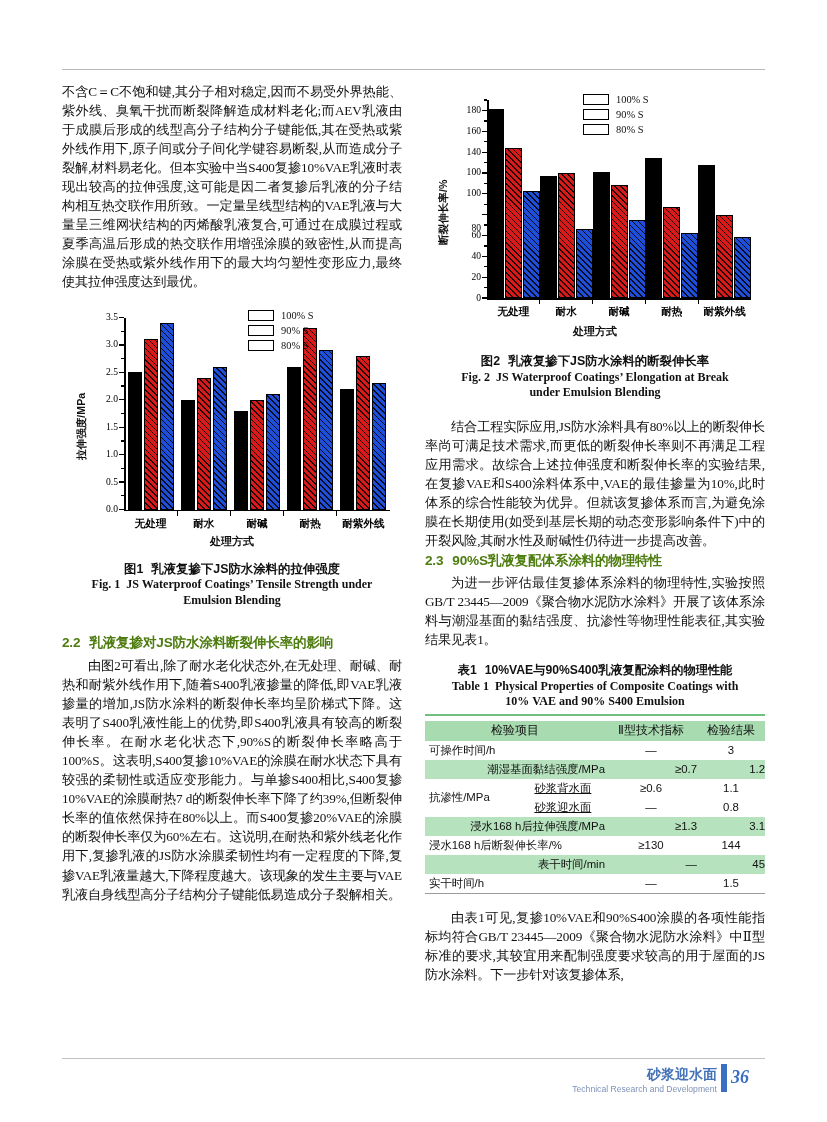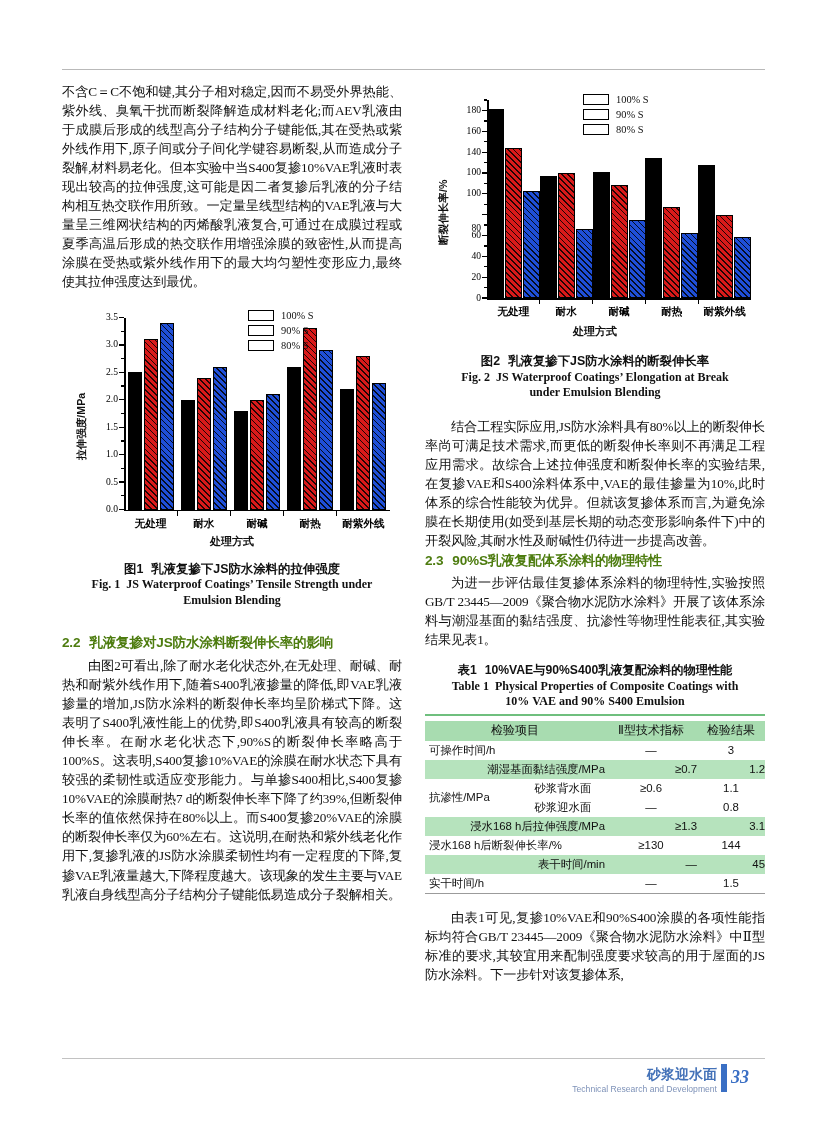--- a/index.html
+++ b/index.html
@@ -128,21 +128,21 @@
     font-family:"Liberation Sans","DejaVu Sans",sans-serif;
   }
   table.props td, table.props th{padding:0; border:0;}
   table.props thead th{
     background:#a8dcb0; font-weight:normal; font-size:12px; height:20px;
     text-align:center;
   }
   table.props tbody tr{height:19px;}
   table.props tbody tr.tinted td{background:#b6e3bd;text-align:right;}
   table.props td.item{text-align:left; padding-left:4px;}
-  table.props td.sub{text-align:center;}
+  table.props td.sub{text-align:center;text-decoration:underline;}
   table.props td.spec{text-align:center; width:92px;}
   table.props td.res{text-align:center; width:68px;}
   table.props td.rowspan-item{text-align:left; padding-left:4px; vertical-align:middle;}
   .tbl-rule-top{height:2px; background:#6fbf7e;}
   .tbl-rule-bot{height:1.2px; background:#9b9b9b;}
 
   
   .footer{
     position:absolute; left:62px; top:1058px; width:703px; height:46px;
   }
@@ -432,17 +432,17 @@
 
     <p class="body indent" style="margin-top:14px;">由表1可见,复掺10%VAE和90%S400涂膜的各项性能指标均符合GB/T 23445—2009《聚合物水泥防水涂料》中Ⅱ型标准的要求,其较宜用来配制强度要求较高的用于屋面的JS防水涂料。下一步针对该复掺体系,</p>
   </div>
 
   <div class="footer">
     <div class="footer-rule"></div>
     <div class="foot-cn">砂浆迎水面</div>
     <div class="foot-en">Technical Research and Development</div>
     <div class="foot-pagebox">
       <div class="foot-pagebar"></div>
-      <div class="foot-pagenum">33</div>
+      <div class="foot-pagenum">36</div>
     </div>
   </div>
 
 </div>
 
 </body></html>

